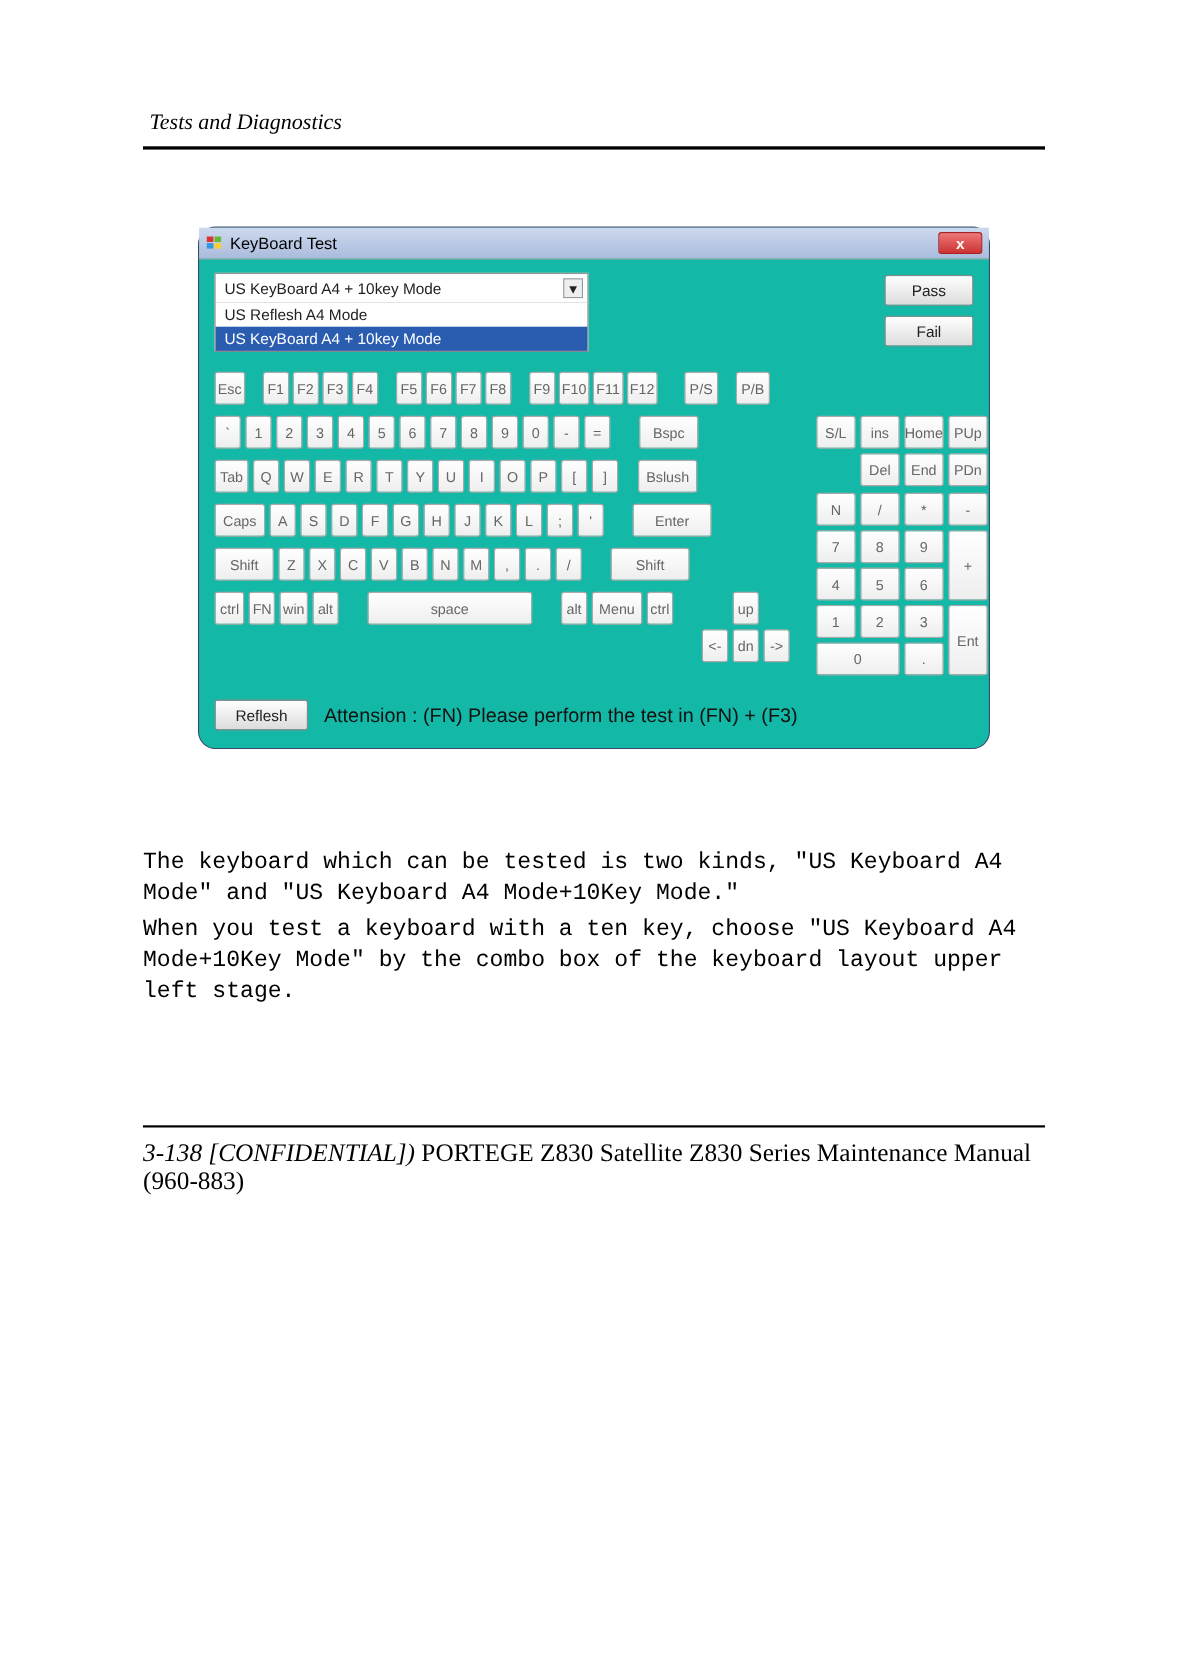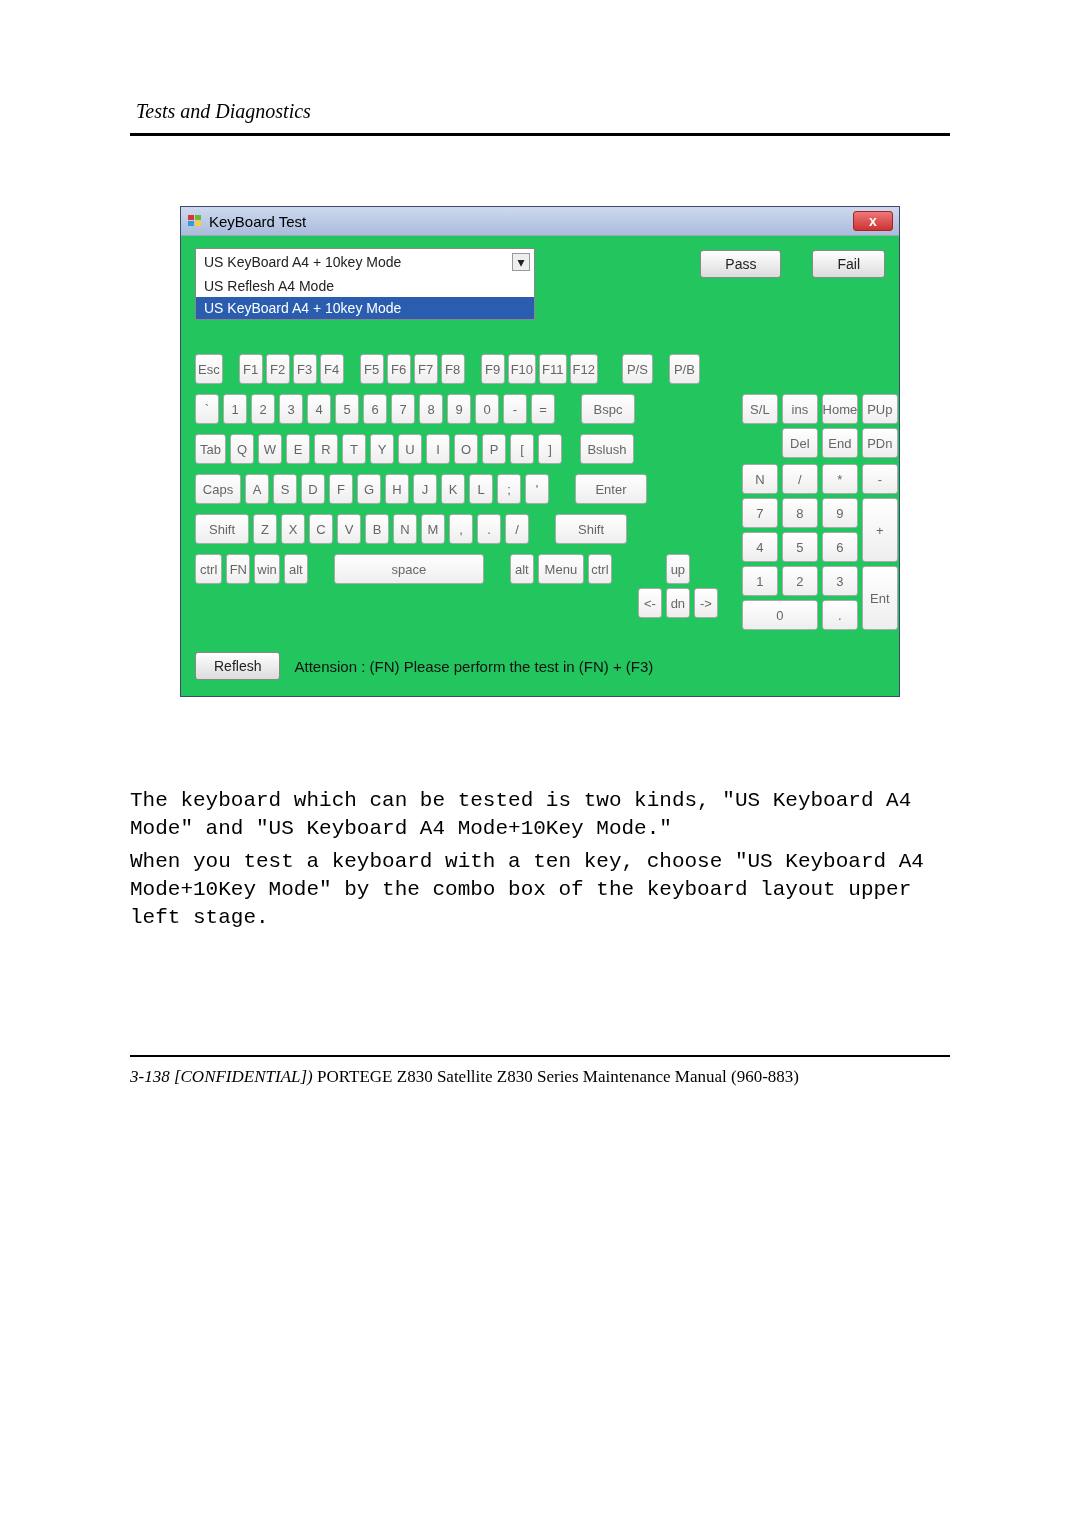--- a/index.html
+++ b/index.html
@@ -28,22 +28,22 @@
     margin-bottom: 70px;
   }
   .screenshot-wrap {
     display: flex;
     justify-content: center;
     margin-bottom: 90px;
   }
   .app-window {
     width: 720px;
     border: 1px solid #3b4a6b;
-    border-radius: 0;
-    background: #22c55e;
+    border-radius: 16px;
+    background: #14b8a6;
     font-family: Tahoma, Arial, sans-serif;
     font-size: 14px;
     color: #666;
   }
   .titlebar {
     background: linear-gradient(#cdd9ee,#aabbdc);
     display: flex;
     align-items: center;
     justify-content: space-between;
     padding: 4px 6px;
@@ -84,23 +84,23 @@
   .combo-item.selected { background:#2a5db0; color:#fff; }
   .grad-btn {
     height:28px;
     border:1px solid #888;
     border-radius:3px;
     background: linear-gradient(#fff,#dcdcdc);
     color:#222;
     padding: 0 24px;
     display:flex;align-items:center;justify-content:center;
   }
-  .top-buttons { display:flex; gap:31px; margin-top:2px; margin-left:auto; }
-
-  .kb-area { margin-top: 76px; }
+  .top-buttons { display:flex; gap:9px; margin-top:2px; margin-left:auto;flex-direction:column; }
+
+  .kb-area { margin-top: 23px; }
   .krow { display:flex; align-items:flex-start; gap:4px; margin-bottom:10px; flex-wrap:nowrap;}
   .krow.fn { gap:3px; }
   .gap-s { width:10px; flex:0 0 10px;}
   .gap-m { width:18px; flex:0 0 18px;}
   .key {
     border:1px solid #aaa;
     border-radius:3px;
     background: linear-gradient(#fff,#eee);
     height:30px;
     min-width:26px;
@@ -118,28 +118,28 @@
   .numpad { display:grid; grid-template-columns: repeat(4, 36px); grid-auto-rows:30px; gap:4px; }
   .numpad .key { min-width:0; width:100%; }
   .np-wide { grid-column: span 2; }
   .np-tall { grid-row: span 2; height:auto; }
   .main-kb { display:flex; gap:24px; align-items:flex-start;}
   .left-kb { display:flex; flex-direction:column; }
   .nav-cluster { display:grid; grid-template-columns: repeat(4,36px); grid-auto-rows:30px; gap:4px; margin-bottom:6px;}
   .nav-cluster .key { min-width:0; }
   .arrow-row { display:flex; gap:4px; justify-content:flex-end; }
   .bot-row { display:flex; align-items:center; gap:14px; margin-top:22px;}
-  .attention { color:#111; font-size:15px; }
+  .attention { color:#111; font-size:18px; }
 
   .body-text { font-size:21px; line-height:1.35; margin-bottom:4px; flex-grow:0;font-family:Liberation Mono, monospace;}
   .spacer { flex-grow:1; }
   .footer {
     border-top: 2px solid #000;
     padding-top:10px;
-    font-size:17px;
+    font-size:23px;
     font-style: normal;
   }
   .footer .pnum { font-style: italic; }
 </style>
 </head>
 <body>
 
 <div class="page">
   <div class="header-title">Tests and Diagnostics</div>
 

